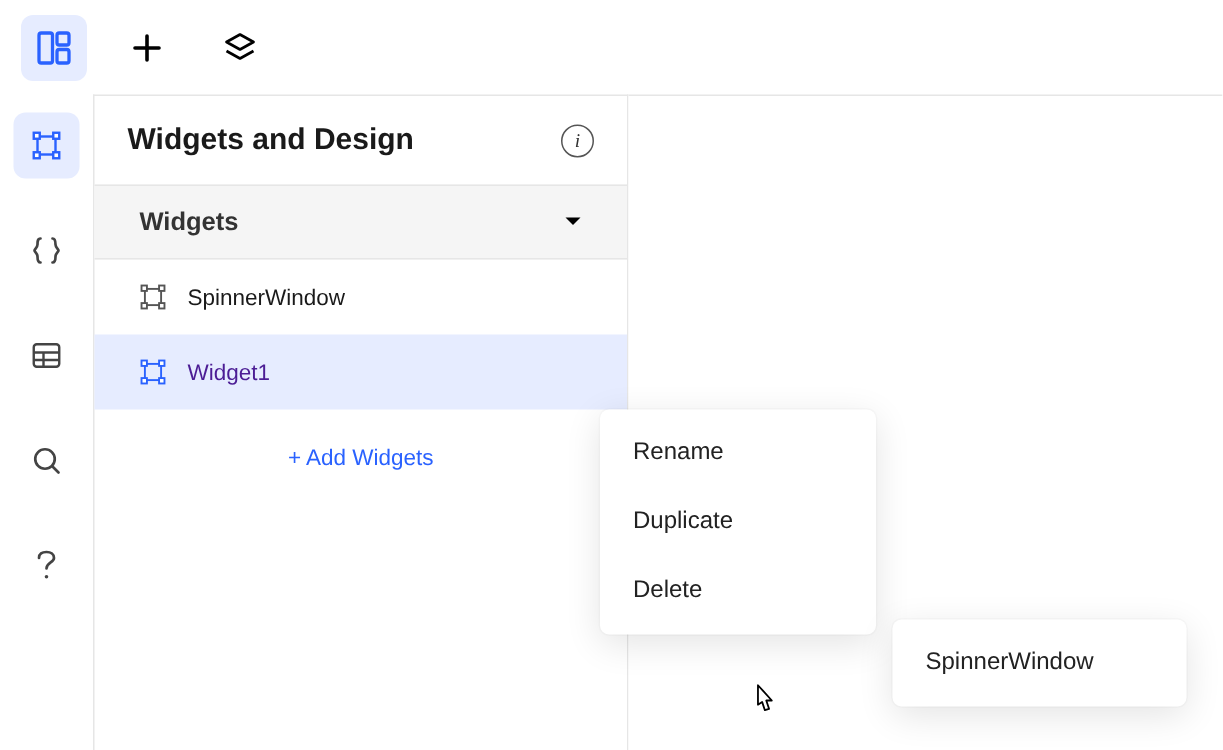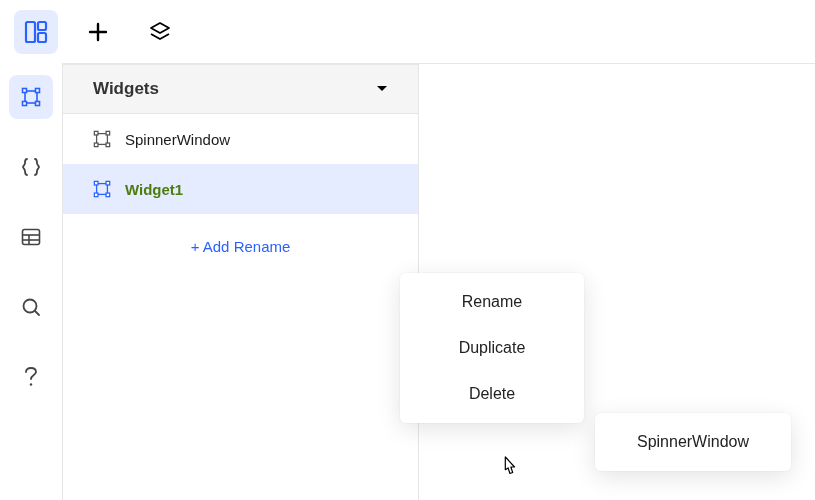--- a/index.html
+++ b/index.html
@@ -123,22 +123,21 @@
       padding: 16px 16px 16px 30px;
       cursor: pointer;
     }
     .list-item .label {
       font-size: 15px;
     }
     .list-item.active {
       background: #e6ecff;
     }
     .list-item.active .label {
-      color: #4d7c0f;
-      font-weight: bold;
+      color: #4c1d95;
     }
 
     .add-widget-row {
       display: flex;
       align-items: center;
       justify-content: center;
       padding: 24px 0 8px 0;
     }
     .add-widget-btn {
       color: #2a62ff;
@@ -165,21 +164,21 @@
       box-shadow: 0 6px 24px rgba(0,0,0,0.11), 0 0 0 1px rgba(0,0,0,0.02);
       padding: 6px 0;
     }
     .menu-item {
       padding: 14px 22px;
       font-size: 16px;
       color: #222;
       cursor: pointer;
       display: flex;
       align-items: center;
-      justify-content: center;
+      justify-content: flex-start;
     }
     .menu-item.hovered {
       background: #f3f3f3;
     }
 
     .submenu {
       position: absolute;
       left: 595px;
       top: 413px;
       width: 196px;
@@ -260,20 +259,26 @@
     </div>
     <div class="rail-btn">
       <svg width="16" height="22" viewBox="0 0 16 22" fill="none" stroke="#444" stroke-width="1.8" stroke-linecap="round">
         <path d="M3 6 C3 3 5 2 8 2 C11 2 13 3.5 13 6 C13 9 8 9 8 13"></path>
         <circle cx="8" cy="18.5" r="1.2" fill="#444" stroke="none"></circle>
       </svg>
     </div>
   </div>
 
   <div class="panel">
+    <div class="panel-header">
+      <h1>Widgets and Design</h1>
+      <div class="info-circle">
+        <span>i</span>
+      </div>
+    </div>
 
     <div class="section-header">
       <span class="title">Widgets</span>
       <svg width="12" height="8" viewBox="0 0 12 8" fill="#000">
         <path d="M1 1 L6 6 L11 1 Z"></path>
       </svg>
     </div>
 
     <div class="list">
       <div class="list-item">
@@ -292,21 +297,21 @@
           <rect x="1.5" y="1.5" width="4" height="4" fill="#fff"></rect>
           <rect x="14.5" y="1.5" width="4" height="4" fill="#fff"></rect>
           <rect x="1.5" y="14.5" width="4" height="4" fill="#fff"></rect>
           <rect x="14.5" y="14.5" width="4" height="4" fill="#fff"></rect>
         </svg>
         <span class="label">Widget1</span>
       </div>
     </div>
 
     <div class="add-widget-row">
-      <button class="add-widget-btn">+ Add Rename</button>
+      <button class="add-widget-btn">+ Add Widgets</button>
     </div>
   </div>
 
   <div class="canvas"></div>
 </div>
 
 <div class="context-menu">
   <div class="menu-item">
     <span>Rename</span>
   </div>

